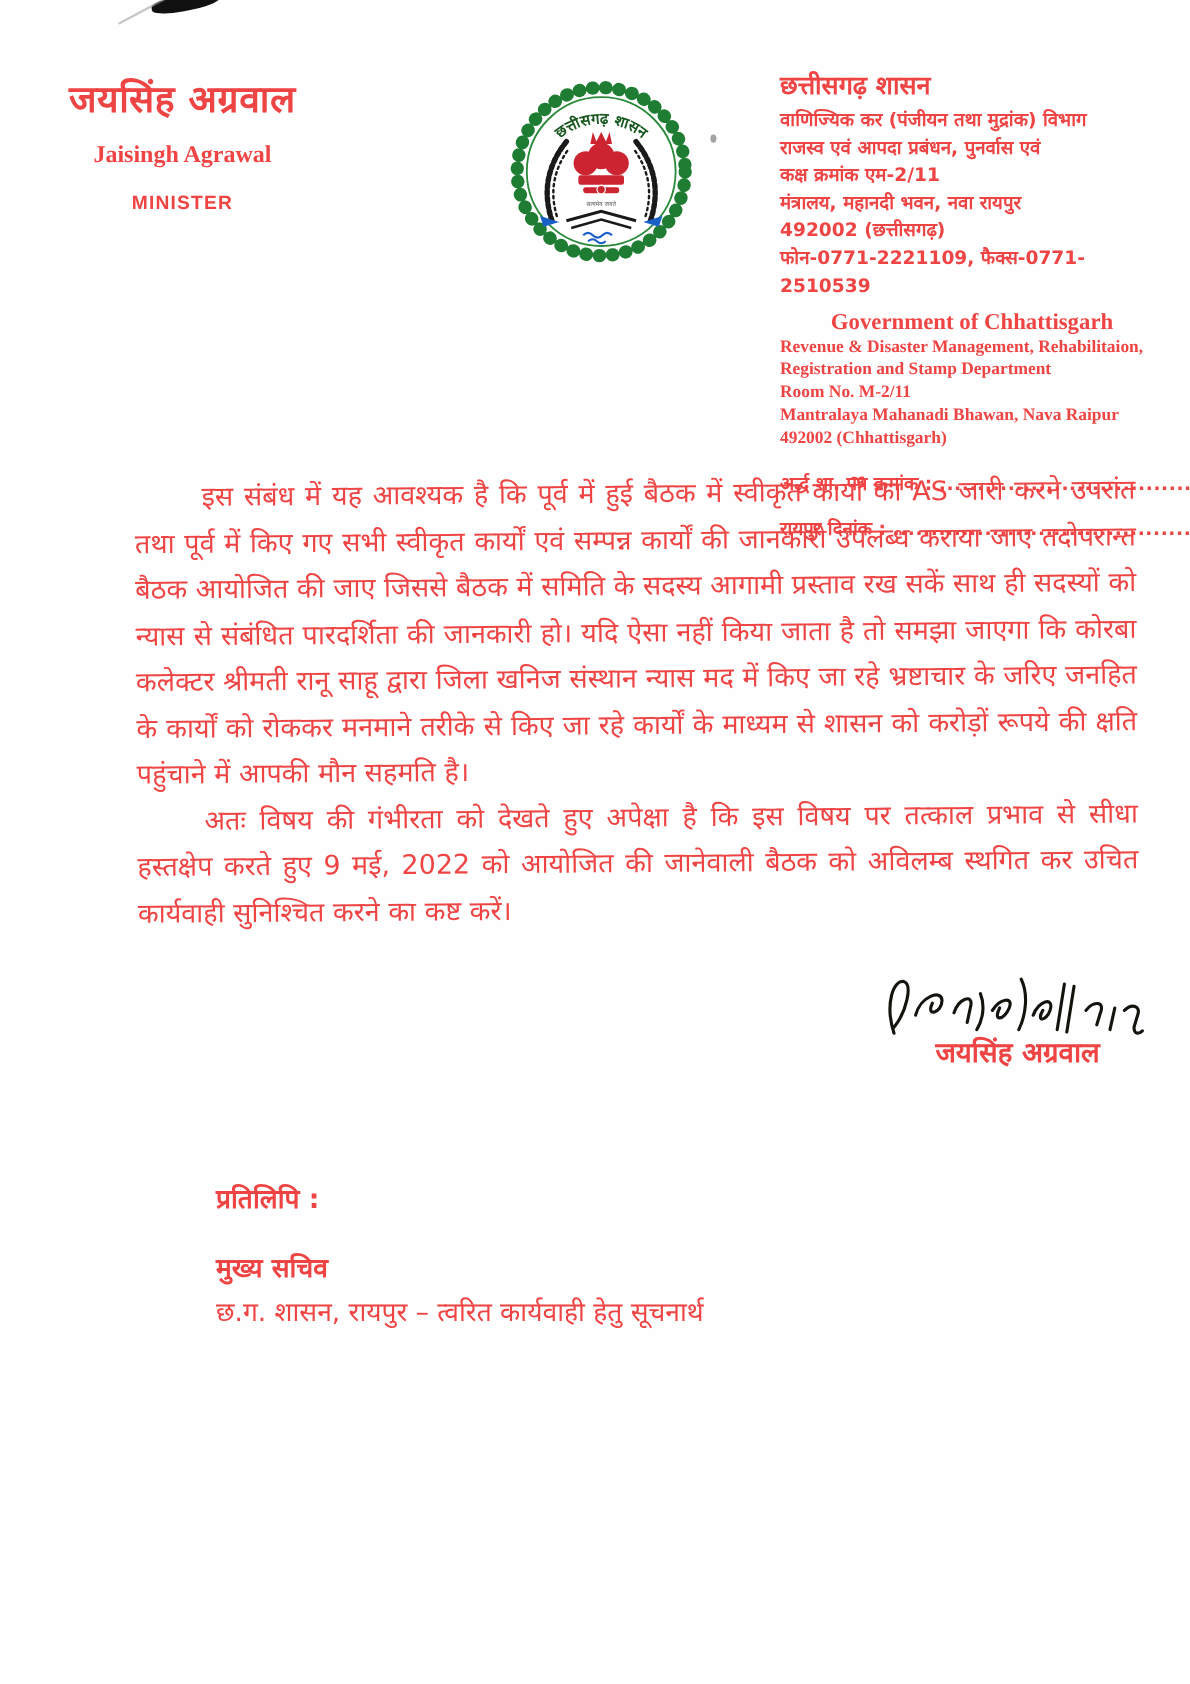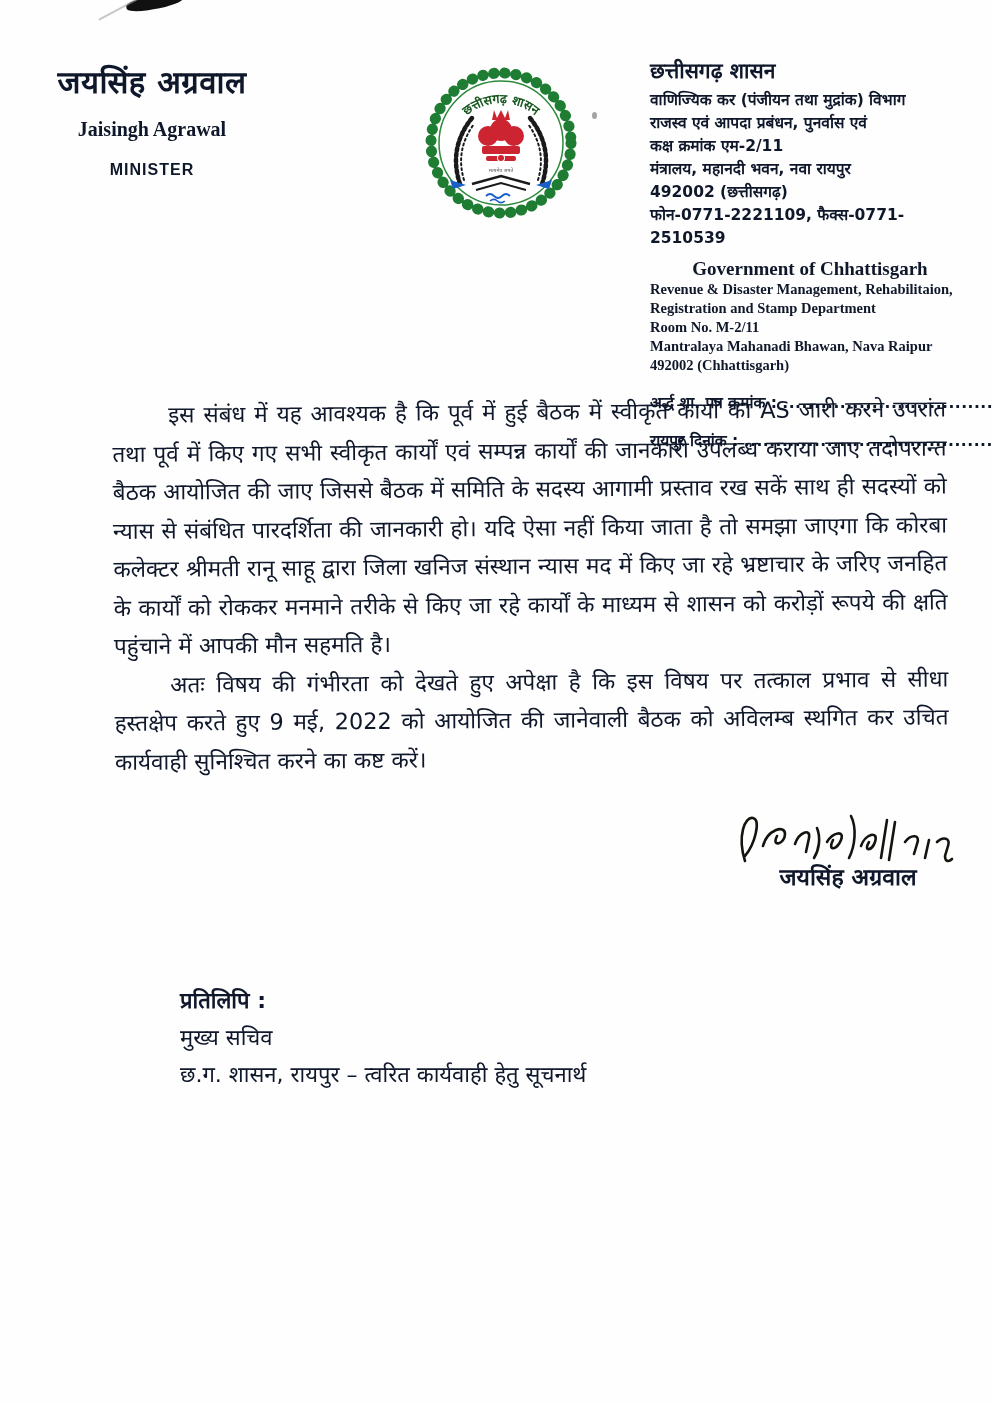--- a/index.html
+++ b/index.html
@@ -1,19 +1,19 @@
 <!DOCTYPE html>
 <html><head>
 <meta charset="utf-8">
 <style>
   html,body{margin:0;padding:0;background:#e8e8e8;}
   .page{
     position:relative;width:992px;height:1403px;margin:0 auto;
     background:#fefefe;overflow:hidden;
-    font-family:"DejaVu Sans",sans-serif;color:#0f172a;
+    font-family:"DejaVu Sans",sans-serif;color:#ef4444;
   }
   
   .artifact-top{
     position:absolute;left:126px;top:-4px;width:58px;height:13px;
     background:#111;border-radius:50% 50% 60% 40%;transform:rotate(-9deg);
   }
   .artifact-tail{
     position:absolute;left:96px;top:8px;width:46px;height:2px;
     background:#9a9a9a;transform:rotate(-28deg);border-radius:2px;opacity:.55;
   }
@@ -44,21 +44,21 @@
     transform:rotate(-0.45deg);transform-origin:left top;
   }
   .bodytext p{margin:0;text-indent:56px;}
   
   .sig-block{position:absolute;left:728px;top:806px;width:240px;text-align:center;}
   .sig-scribble{display:block;margin:0 auto;}
   .sig-name{font-size:23px;font-weight:700;margin-top:-8px;white-space:nowrap;}
   
   .copyblock{position:absolute;left:180px;top:982px;font-size:22px;line-height:37px;}
   .copy-head{font-weight:600;}
-  .copy-name{font-weight:400;}
+  .copy-name{font-weight:700;margin-top:20px;}
   .copy-line{font-weight:500;}
 </style>
 </head>
 <body>
 
 <div class="page">
 
   <div class="artifact-top"></div>
   <div class="artifact-tail"></div>
   <div class="artifact-dot"></div>

